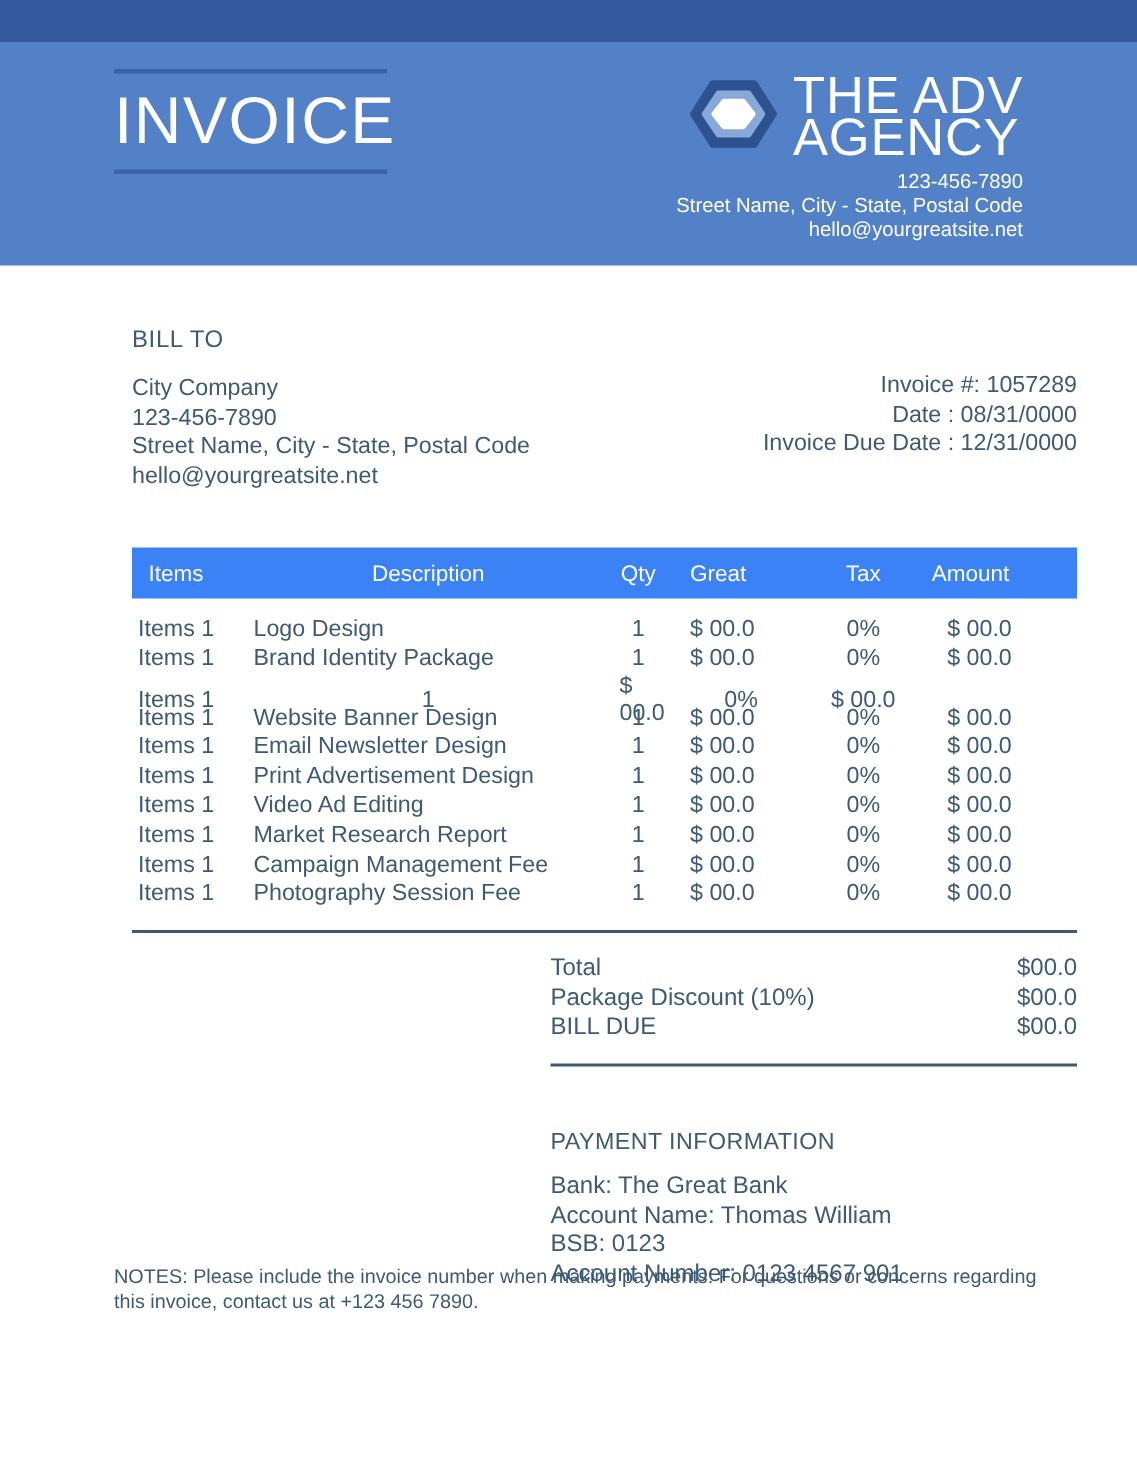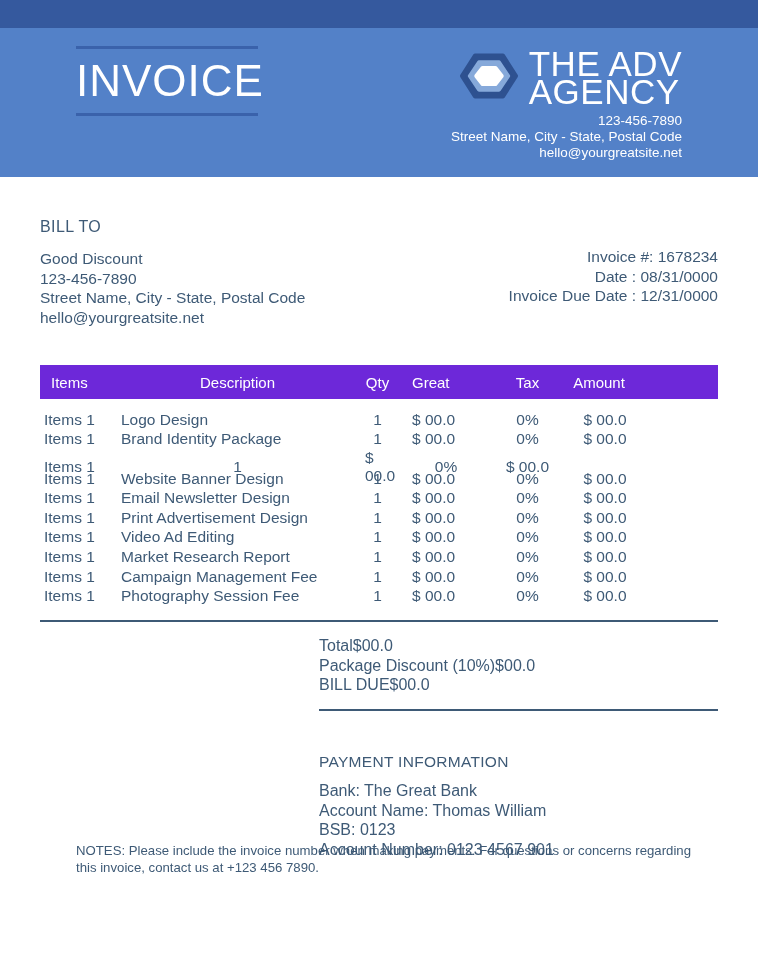--- a/index.html
+++ b/index.html
@@ -44,21 +44,21 @@
   .brand-name {
     font-size: 35px;
     line-height: 28px;
     font-weight: 400;
     text-align: left;
     letter-spacing: 0.5px;
   }
   .contact { margin-top: 7px; font-size: 13.5px; line-height: 16px; }
 
   
-  .content { padding: 0 40px; }
+  .content { padding: 0 40px; margin-left: 48px; }
 
   .bill-row {
     margin-top: 41px;
     display: flex;
     justify-content: space-between;
     align-items: flex-start;
   }
   .bill-to-label { font-size: 16px; letter-spacing: 0.4px; }
   .bill-lines { margin-top: 13px; font-size: 15.5px; line-height: 19.5px; }
   .invoice-meta {
@@ -69,42 +69,42 @@
   }
 
   
   .items-table { margin-top: 38px; }
   .trow, .thead-row {
     display: grid;
     grid-template-columns: 81px 233px 47px 90px 73px 82px;
     align-items: center;
   }
   .thead-row {
-    background: #6d28d9;
+    background: #3b82f6;
     color: #ffffff;
     height: 34px;
     font-size: 15px;
   }
   .tbody { margin-top: 11px; }
   .trow { height: 19.6px; font-size: 15.5px; }
   .c-item { padding-left: 4px; text-align: left; }
   .thead-row .c-item { padding-left: 11px; }
   .c-desc { text-align: left; }
   .thead-row .c-desc { text-align: center; }
   .c-qty { text-align: center; }
   .c-price { padding-left: 11px; text-align: left; }
   .c-tax { text-align: center; }
   .c-amount { text-align: center; }
   .thead-row .c-amount { padding-right: 12px; }
 
   .table-rule { margin-top: 14px; height: 2px; background: #3E5A76; }
 
   
   .totals { margin: 14px 0 0 279px; font-size: 16px; line-height: 19.7px; }
-  .totals-row { display: flex; }
+  .totals-row { display: flex; justify-content: space-between; }
   .totals-rule { margin: 14px 0 0 279px; height: 2px; background: #3E5A76; }
 
   
   .payment { margin: 42px 0 0 279px; }
   .payment-title { font-size: 15.5px; letter-spacing: 0.3px; }
   .payment-lines { margin-top: 10px; font-size: 16px; line-height: 19.7px; }
 
   
   .notes {
     position: absolute;
@@ -150,28 +150,28 @@
       </div>
     </div>
   </header>
 
   <div class="content">
 
     <section class="bill-row">
       <div class="bill-to">
         <div class="bill-to-label">BILL TO</div>
         <div class="bill-lines">
-          <div>Good Discount</div>
+          <div>City Company</div>
           <div>123-456-7890</div>
           <div>Street Name, City - State, Postal Code</div>
           <div>hello@yourgreatsite.net</div>
         </div>
       </div>
       <div class="invoice-meta">
-        <div>Invoice #: 1678234</div>
+        <div>Invoice #: 1057289</div>
         <div>Date : 08/31/0000</div>
         <div>Invoice Due Date : 12/31/0000</div>
       </div>
     </section>
 
     <section class="items-table">
       <div class="thead-row">
         <div class="c-item">Items</div>
         <div class="c-desc">Description</div>
         <div class="c-qty">Qty</div>

